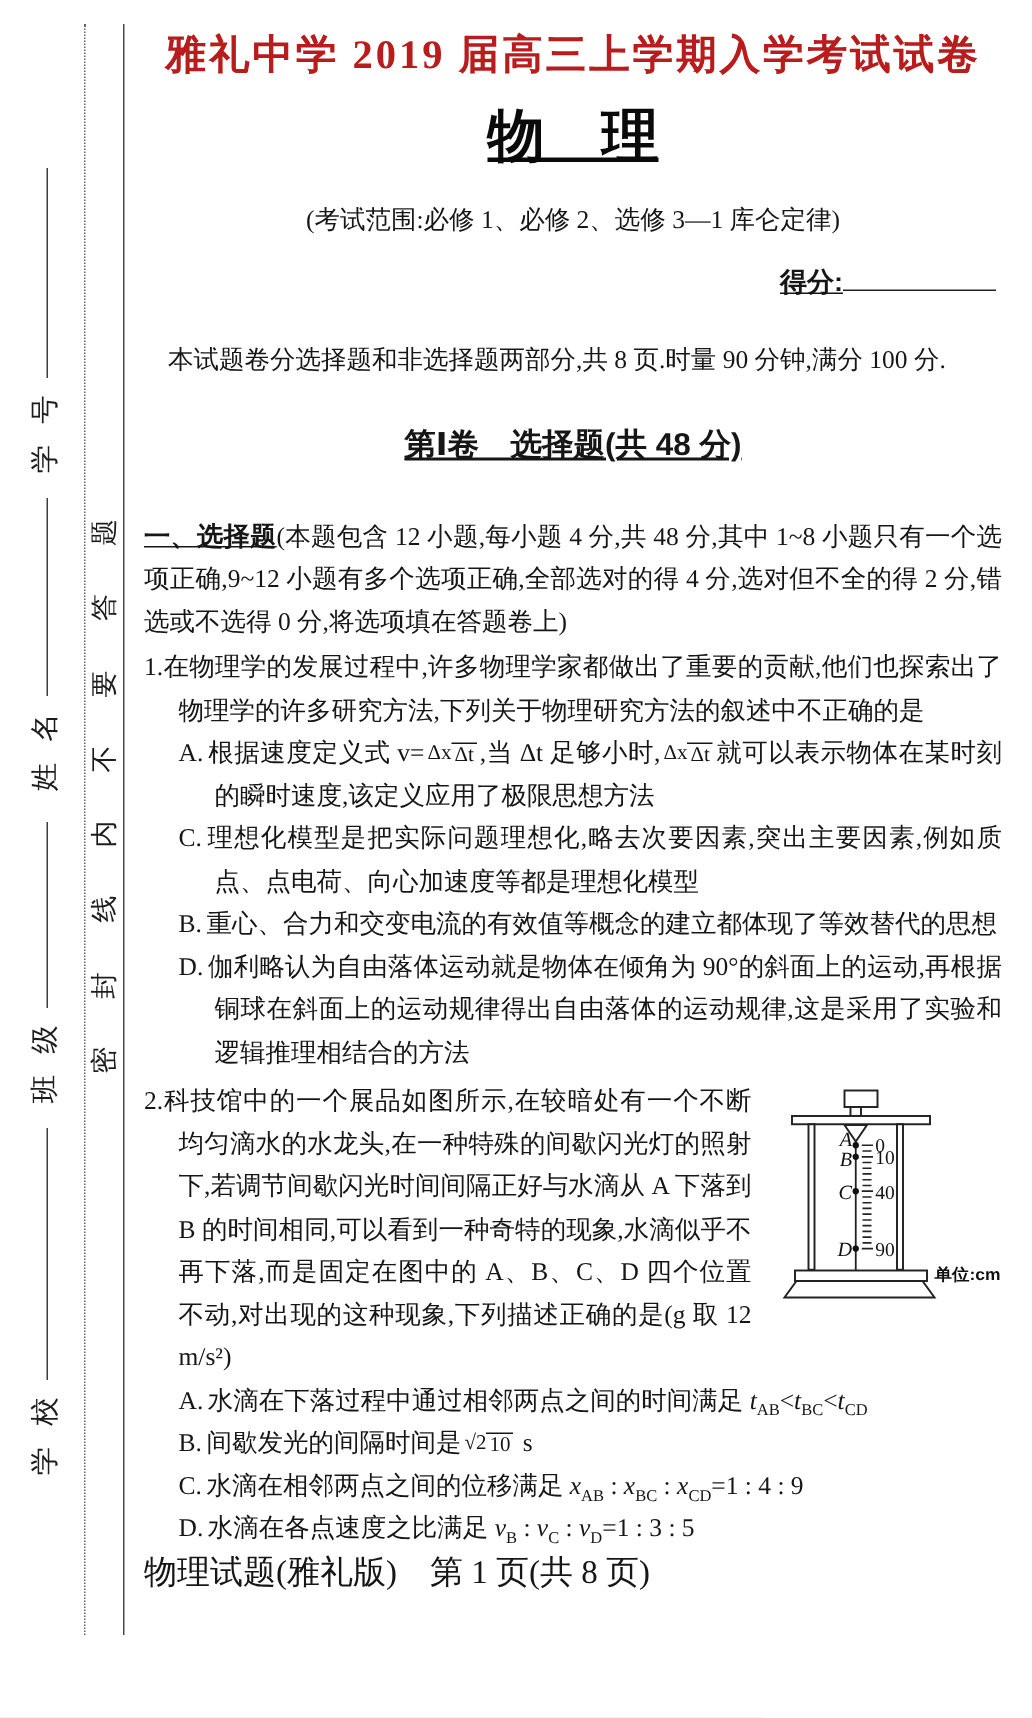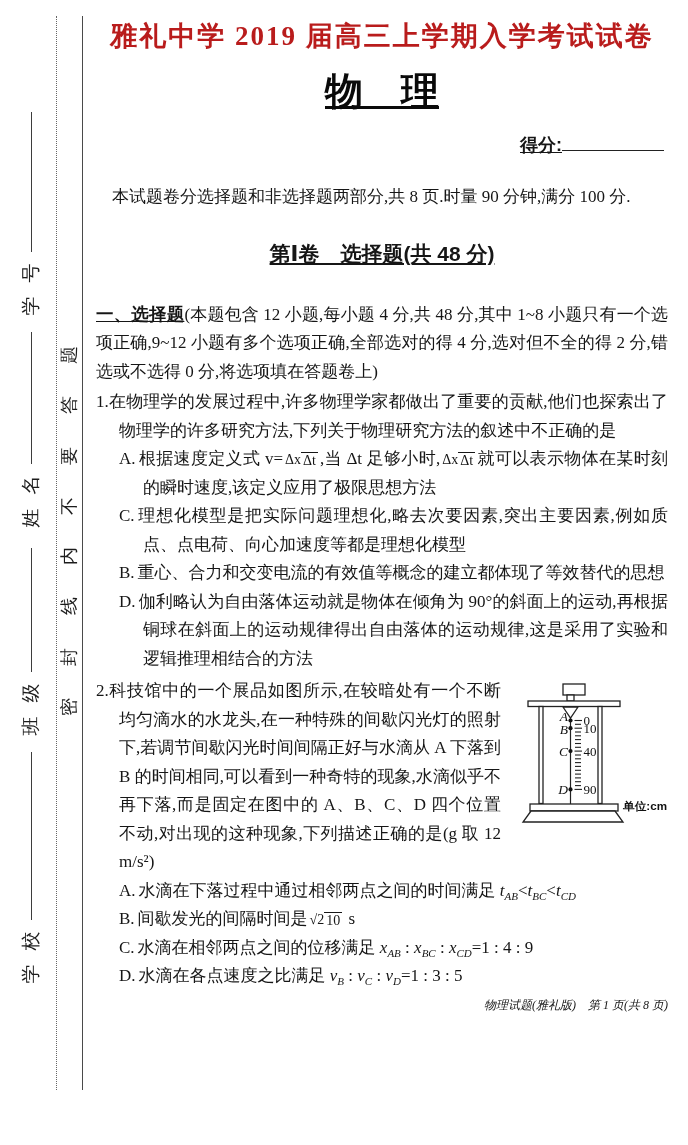--- a/index.html
+++ b/index.html
@@ -34,23 +34,23 @@
   .list-intro .hei{font-size:17.5px;}
   .q-stem{margin-top:2px;padding-left:23px;text-indent:-23px;}
   .q2-stem{margin-top:4px;}
   .options{padding-left:23px;}
   .opt{padding-left:24px;text-indent:-24px;}
   .optlabel{margin-right:3px;}
   .frac{display:inline-flex;flex-direction:row;text-align:center;vertical-align:middle;
     font-size:14px;line-height:15px;margin:0 2px;text-indent:0;}
   .frac .den{border-top:1.2px solid #161616;padding:0 2px;}
   i.var{font-family:"Liberation Serif",serif;}
-  sub{font-size:11px;font-style:italic;line-height:0;}
+  sub{font-size:11px;line-height:0;}
   .fig-float{float:right;width:155px;height:150px;margin:2px 0 4px 12px;}
-  .footer{margin-top:2px;text-align:right;font-size:12px;line-height:24px;font-style:italic;}
+  .footer{margin-top:2px;text-align:left;font-size:22px;line-height:24px;}
 </style>
 </head>
 <body>
 
 <div class="page">
 
   <div class="seal-dotted"></div>
   <div class="seal-solid"></div>
 
   <div class="seal-phrase">
@@ -82,20 +82,21 @@
   <div class="field-group" style="top:752px;">
     <div class="field-blank" style="height:168px;"></div>
     <span class="rchar">校</span>
     <span class="rchar">学</span>
   </div>
 
   <div class="main">
 
     <div class="title">雅礼中学 2019 届高三上学期入学考试试卷</div>
     <div class="subject hei">物　理</div>
+    <div class="scope">(考试范围:必修 1、必修 2、选修 3—1 库仑定律)</div>
 
     <div class="score-row">
       <span class="hei">得分:</span><span class="score-blank"></span>
     </div>
 
     <p class="bodytxt intro">本试题卷分选择题和非选择题两部分,共 8 页.时量 90 分钟,满分 100 分.</p>
 
     <div class="section-title hei">第Ⅰ卷　选择题(共 48 分)</div>
 
     <p class="bodytxt list-intro"><b class="hei">一、选择题</b><span>(本题包含 12 小题,每小题 4 分,共 48 分,其中 1~8 小题只有一个选项正确,9~12 小题有多个选项正确,全部选对的得 4 分,选对但不全的得 2 分,错选或不选得 0 分,将选项填在答题卷上)</span></p>

